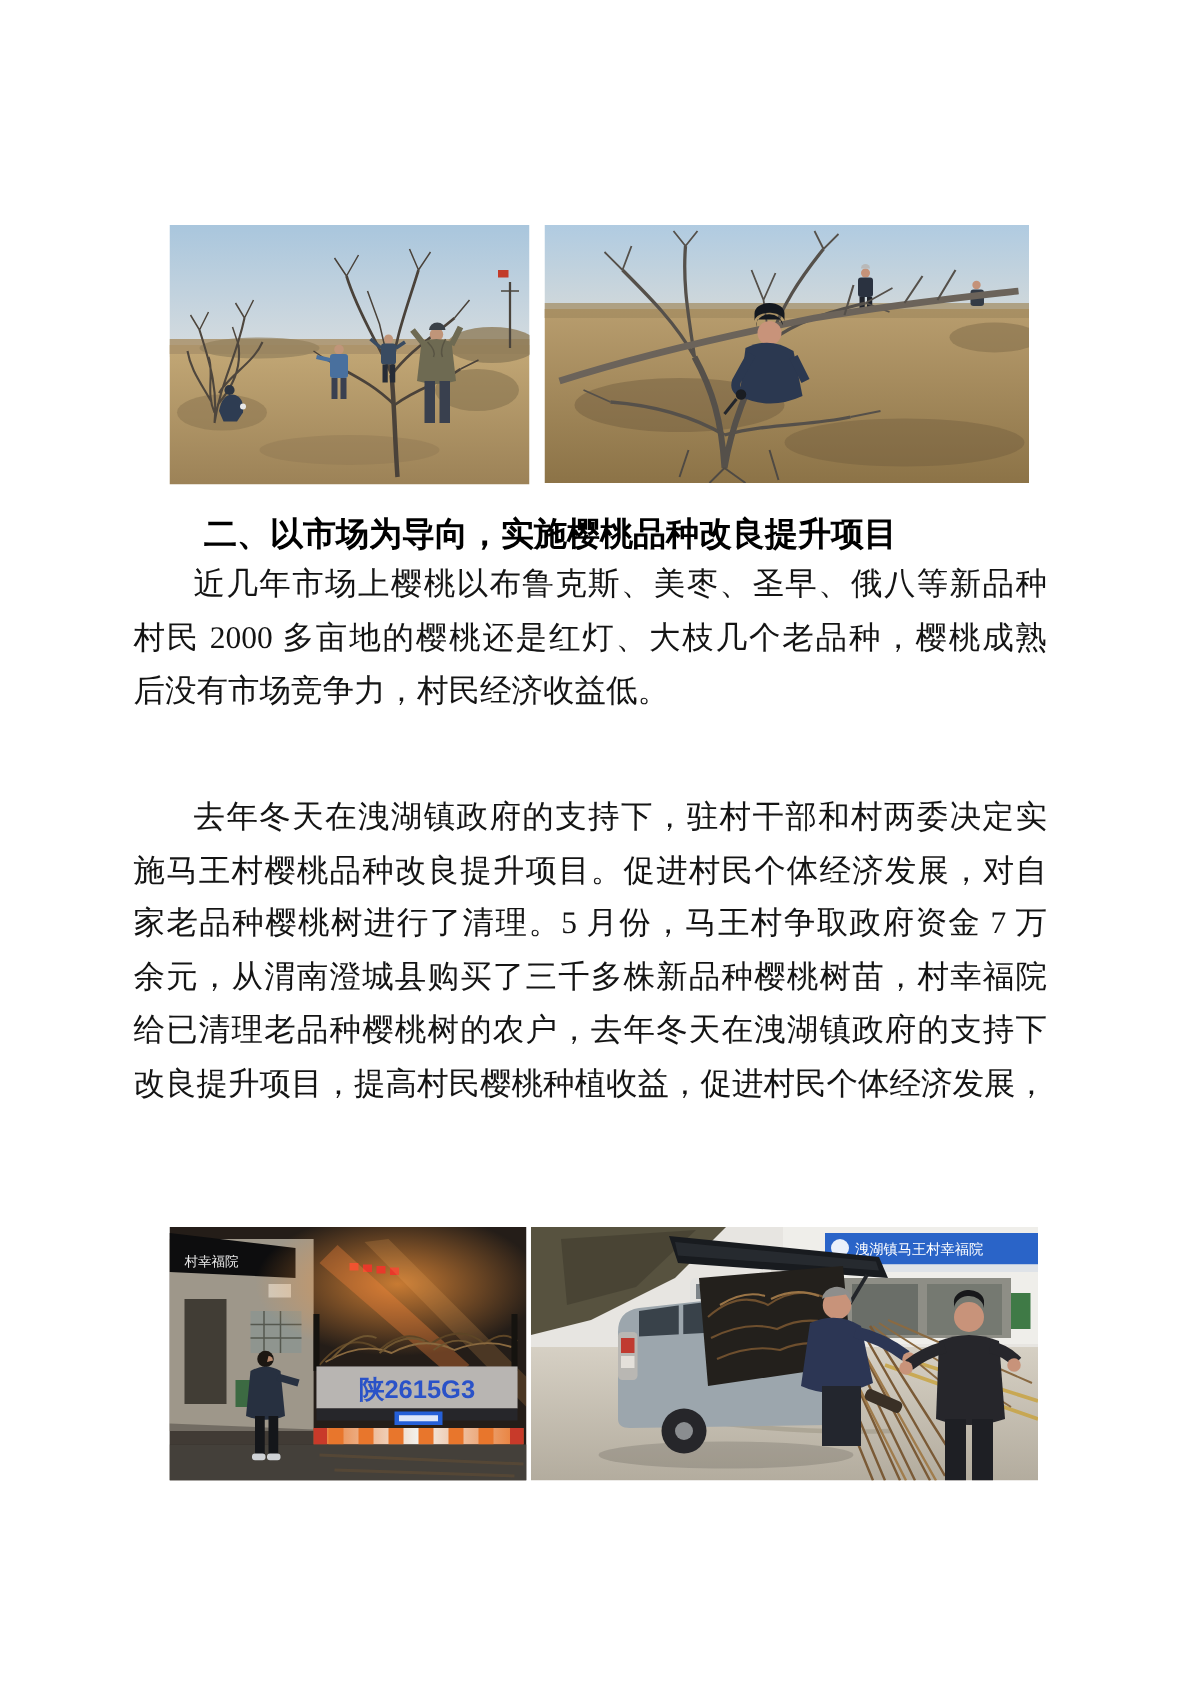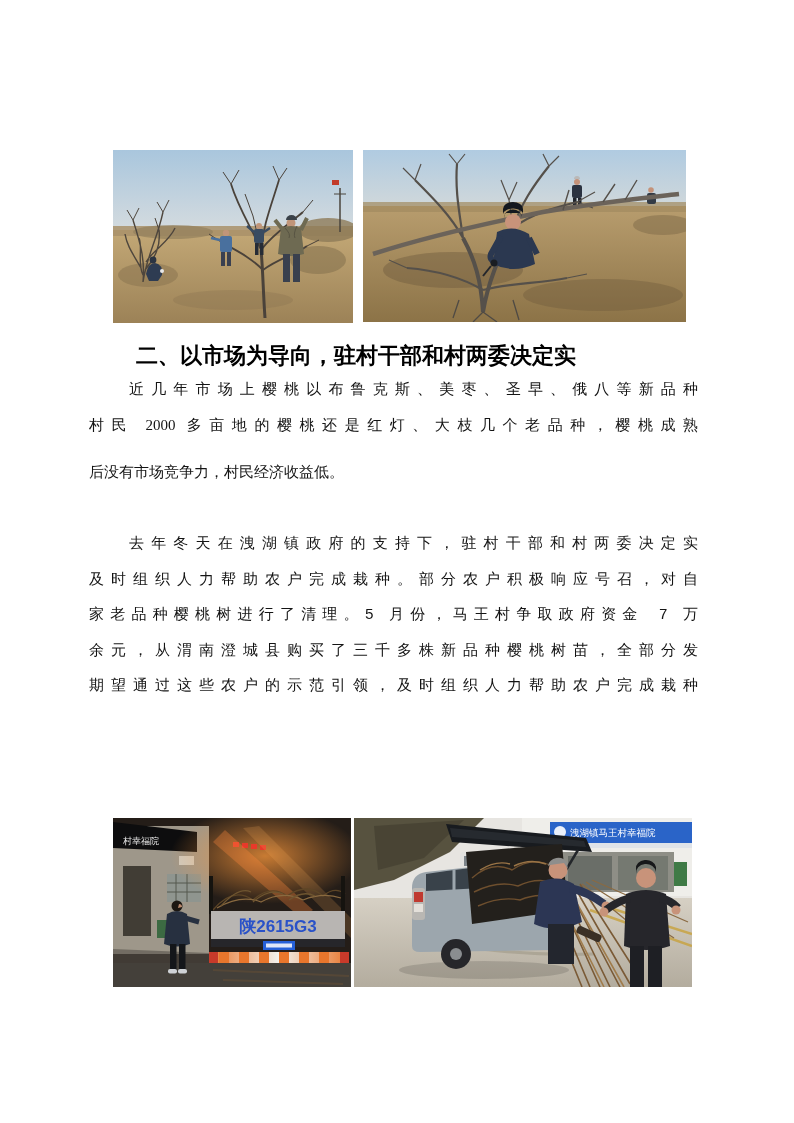--- a/index.html
+++ b/index.html
@@ -14,28 +14,28 @@
   figure{margin:0;padding:0;line-height:0;}
   figure svg{display:block;}
   .heading{
     position:absolute;left:89px;top:342px;width:609px;
     font-family:"Liberation Sans","DejaVu Sans",sans-serif;
     font-weight:bold;font-size:22px;line-height:28px;
     text-indent:47px;color:#000;margin:0;
   }
   .para{position:absolute;left:89px;width:609px;}
   .para.p1{top:372px;}
-  .para.p2{top:527px;font-family:Liberation Mono, monospace;}
+  .para.p2{top:527px;}
   .jline{
-    height:35.5px;line-height:35.5px;font-size:15px;
+    height:35.5px;line-height:35.5px;font-size:21px;
     text-align:justify;text-align-last:justify;
     white-space:nowrap;overflow:visible;
   }
   .jline.indent{text-indent:40px;}
-  .jline.last{text-align-last:left;margin-top:12px;}
+  .jline.last{text-align-last:left;}
 </style>
 </head>
 <body>
 
 <div class="page">
 
   <div class="photo-row top">
 
     <figure>
       <svg width="240" height="173" viewBox="0 0 240 173">
@@ -148,34 +148,35 @@
           <circle cx="131" cy="113" r="3.5" fill="#1a1d22"></circle>
           <path d="M128,116 l-8,10" stroke="#23262c" stroke-width="2"></path>
         </g>
         <g stroke="#4f4a44" fill="none" stroke-width="1.3">
           <path d="M120,162 L110,172 M120,162 L134,172 M150,150 L156,170 M96,150 L90,168"></path>
         </g>
       </svg>
     </figure>
   </div>
 
-  <h2 class="heading">二、以市场为导向，驻村干部和村两委决定实</h2>
+  <h2 class="heading">二、以市场为导向，实施樱桃品种改良提升项目</h2>
 
   <div class="para p1">
     <div class="jline indent">近几年市场上樱桃以布鲁克斯、美枣、圣早、俄八等新品种</div>
     <div class="jline">村民 2000 多亩地的樱桃还是红灯、大枝几个老品种，樱桃成熟</div>
     <div class="jline last">后没有市场竞争力，村民经济收益低。</div>
   </div>
 
   <div class="para p2">
     <div class="jline indent">去年冬天在洩湖镇政府的支持下，驻村干部和村两委决定实</div>
-    <div class="jline">及时组织人力帮助农户完成栽种。部分农户积极响应号召，对自</div>
+    <div class="jline">施马王村樱桃品种改良提升项目。促进村民个体经济发展，对自</div>
     <div class="jline">家老品种樱桃树进行了清理。5 月份，马王村争取政府资金 7 万</div>
-    <div class="jline">余元，从渭南澄城县购买了三千多株新品种樱桃树苗，全部分发</div>
-    <div class="jline">期望通过这些农户的示范引领，及时组织人力帮助农户完成栽种</div>
+    <div class="jline">余元，从渭南澄城县购买了三千多株新品种樱桃树苗，村幸福院</div>
+    <div class="jline">给已清理老品种樱桃树的农户，去年冬天在洩湖镇政府的支持下</div>
+    <div class="jline">改良提升项目，提高村民樱桃种植收益，促进村民个体经济发展，</div>
   </div>
 
   <div class="photo-row bottom">
 
     <figure>
       <svg width="238" height="169" viewBox="0 0 238 169">
         <defs>
           <radialGradient id="glow" cx="0.5" cy="0.5" r="0.5">
             <stop offset="0" stop-color="#ff9a3c" stop-opacity="0.75"></stop>
             <stop offset="1" stop-color="#ff9a3c" stop-opacity="0"></stop>

